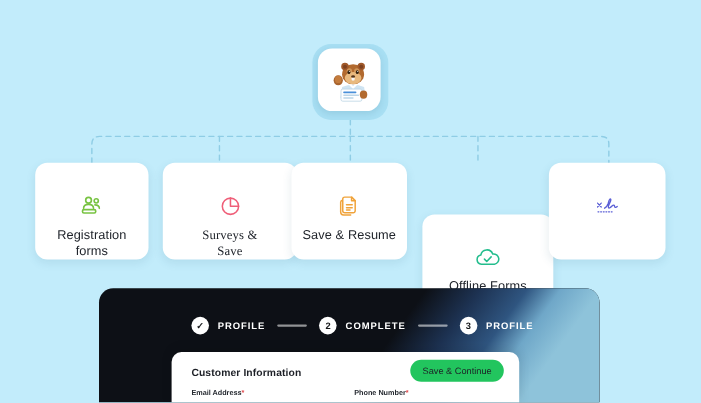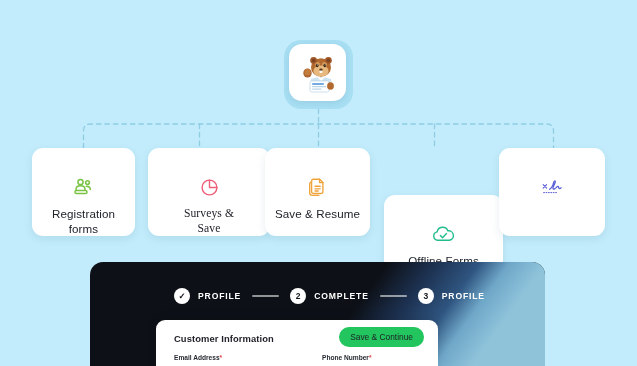--- a/index.html
+++ b/index.html
@@ -81,21 +81,21 @@
     margin-left:8px;font-size:8.6px;font-weight:700;
     letter-spacing:.85px;color:#ffffff;white-space:nowrap;
   }
   .connector-line{
     width:27px;height:1.6px;background:rgba(255,255,255,.55);
     margin:0 11px;flex:none;border-radius:1px;
   }
 
   
   .sheet{
-    position:absolute;left:156px;top:320px;width:282px;height:46px;
+    position:absolute;left:156px;top:320px;width:316px;height:46px;
     background:#ffffff;border-radius:9px 9px 0 0;
     box-shadow:0 -2px 10px rgba(0,0,0,.10);
   }
   .sheet-title{
     position:absolute;left:18px;top:13px;
     font-size:9.4px;font-weight:700;color:#1c1f26;letter-spacing:.1px;
   }
   .save-btn{
     position:absolute;right:14px;top:7px;
     background:#22c55e;border-radius:13px;border:none;

